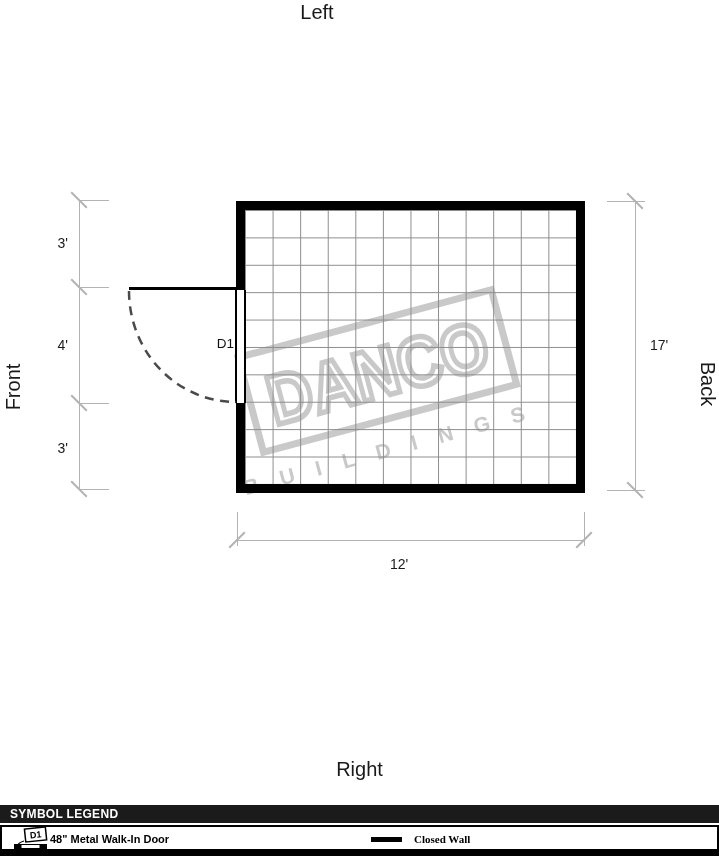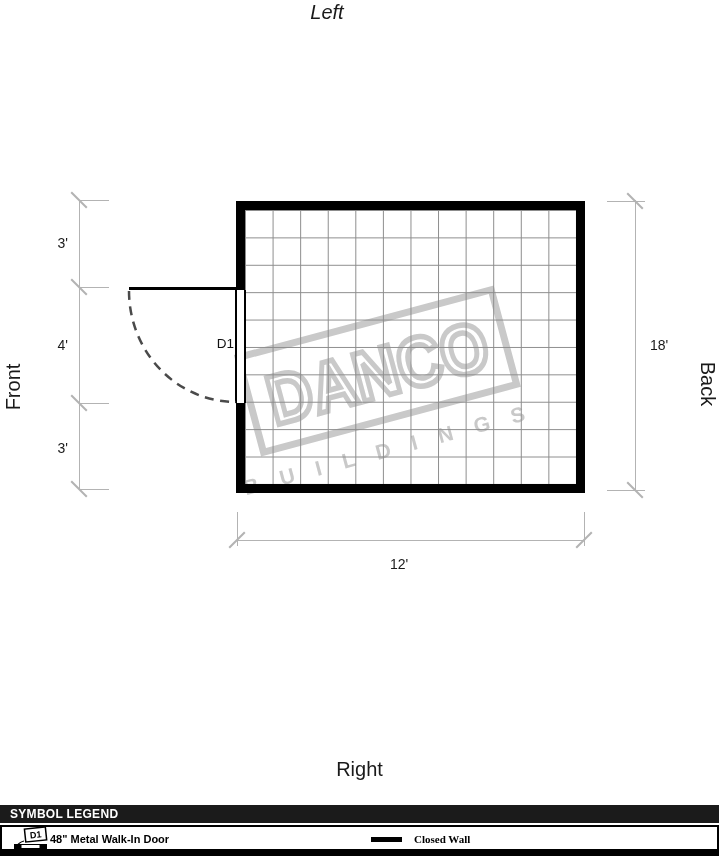--- a/index.html
+++ b/index.html
@@ -2,21 +2,21 @@
 <html><head>
 <meta charset="utf-8">
 <style>
   html,body{margin:0;padding:0;background:#fff;}
   .page{
     position:relative;width:719px;height:856px;background:#ffffff;overflow:hidden;
     font-family:"Liberation Sans","DejaVu Sans",sans-serif;color:#111;
   }
   
   .o-label{position:absolute;font-size:20px;color:#1a1a1a;text-align:center;line-height:24px;}
-  .o-top{left:12px;top:0;width:630px;font-style:italic;}
+  .o-top{left:2px;top:0;width:630px;}
   .o-bottom{left:0;top:757px;width:719px;}
   .o-front{left:-28px;top:375px;width:82px;height:24px;transform:rotate(-90deg);}
   .o-back{left:667px;top:372px;width:82px;height:24px;transform:rotate(90deg);}
 
   
   .watermark{position:absolute;left:158px;top:252px;width:400px;height:240px;transform:rotate(-15deg);}
   .watermark svg{font-family:"Liberation Sans","DejaVu Sans",sans-serif;}
 
   
   .floor-plan{
@@ -92,21 +92,21 @@
   <div class="tick tick-bs" style="left:68px;top:488px;"></div>
   <div class="dim-label" style="left:28px;top:235px;width:40px;text-align:right;">3'</div>
   <div class="dim-label" style="left:28px;top:337px;width:40px;text-align:right;">4'</div>
   <div class="dim-label" style="left:28px;top:440px;width:40px;text-align:right;">3'</div>
 
   <div class="dim dim-v" style="left:635px;top:200px;height:290px;"></div>
   <div class="dim dim-h" style="left:607px;top:201px;width:38px;"></div>
   <div class="dim dim-h" style="left:607px;top:490px;width:38px;"></div>
   <div class="tick tick-bs" style="left:624px;top:200px;"></div>
   <div class="tick tick-bs" style="left:624px;top:489px;"></div>
-  <div class="dim-label" style="left:650px;top:337px;">18'</div>
+  <div class="dim-label" style="left:650px;top:337px;">17'</div>
 
   <div class="dim dim-h" style="left:237px;top:540px;width:347px;"></div>
   <div class="dim dim-v" style="left:237px;top:512px;height:34px;"></div>
   <div class="dim dim-v" style="left:584px;top:512px;height:34px;"></div>
   <div class="tick tick-fs" style="left:226px;top:539px;"></div>
   <div class="tick tick-fs" style="left:573px;top:539px;"></div>
   <div class="dim-label" style="left:390px;top:556px;width:44px;">12'</div>
 
   <div class="legend-header">
     <div class="legend-title">SYMBOL LEGEND</div>

